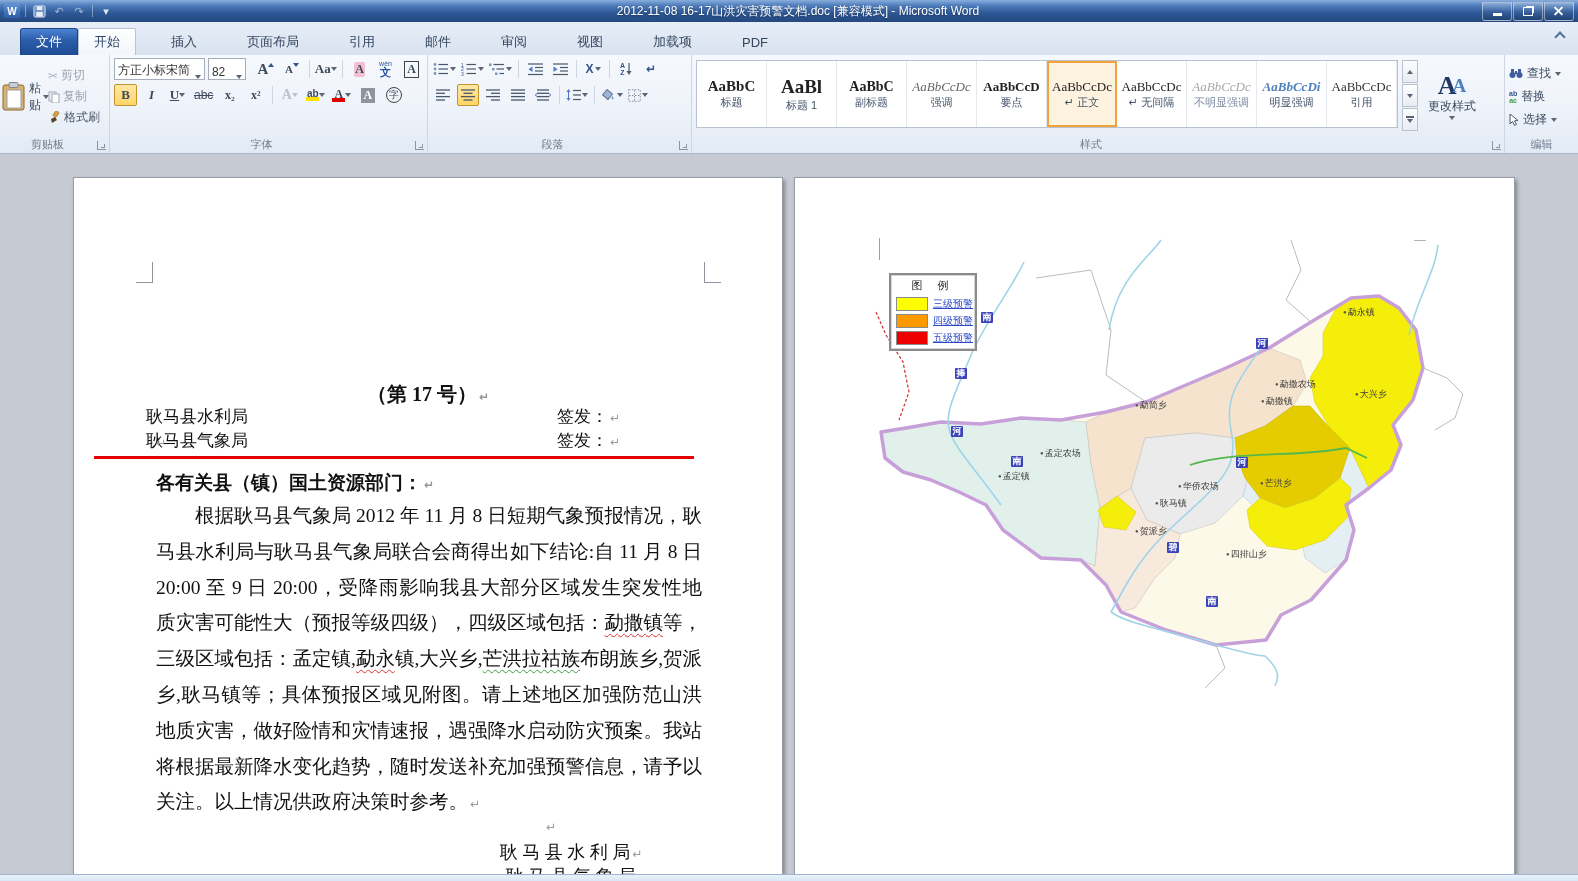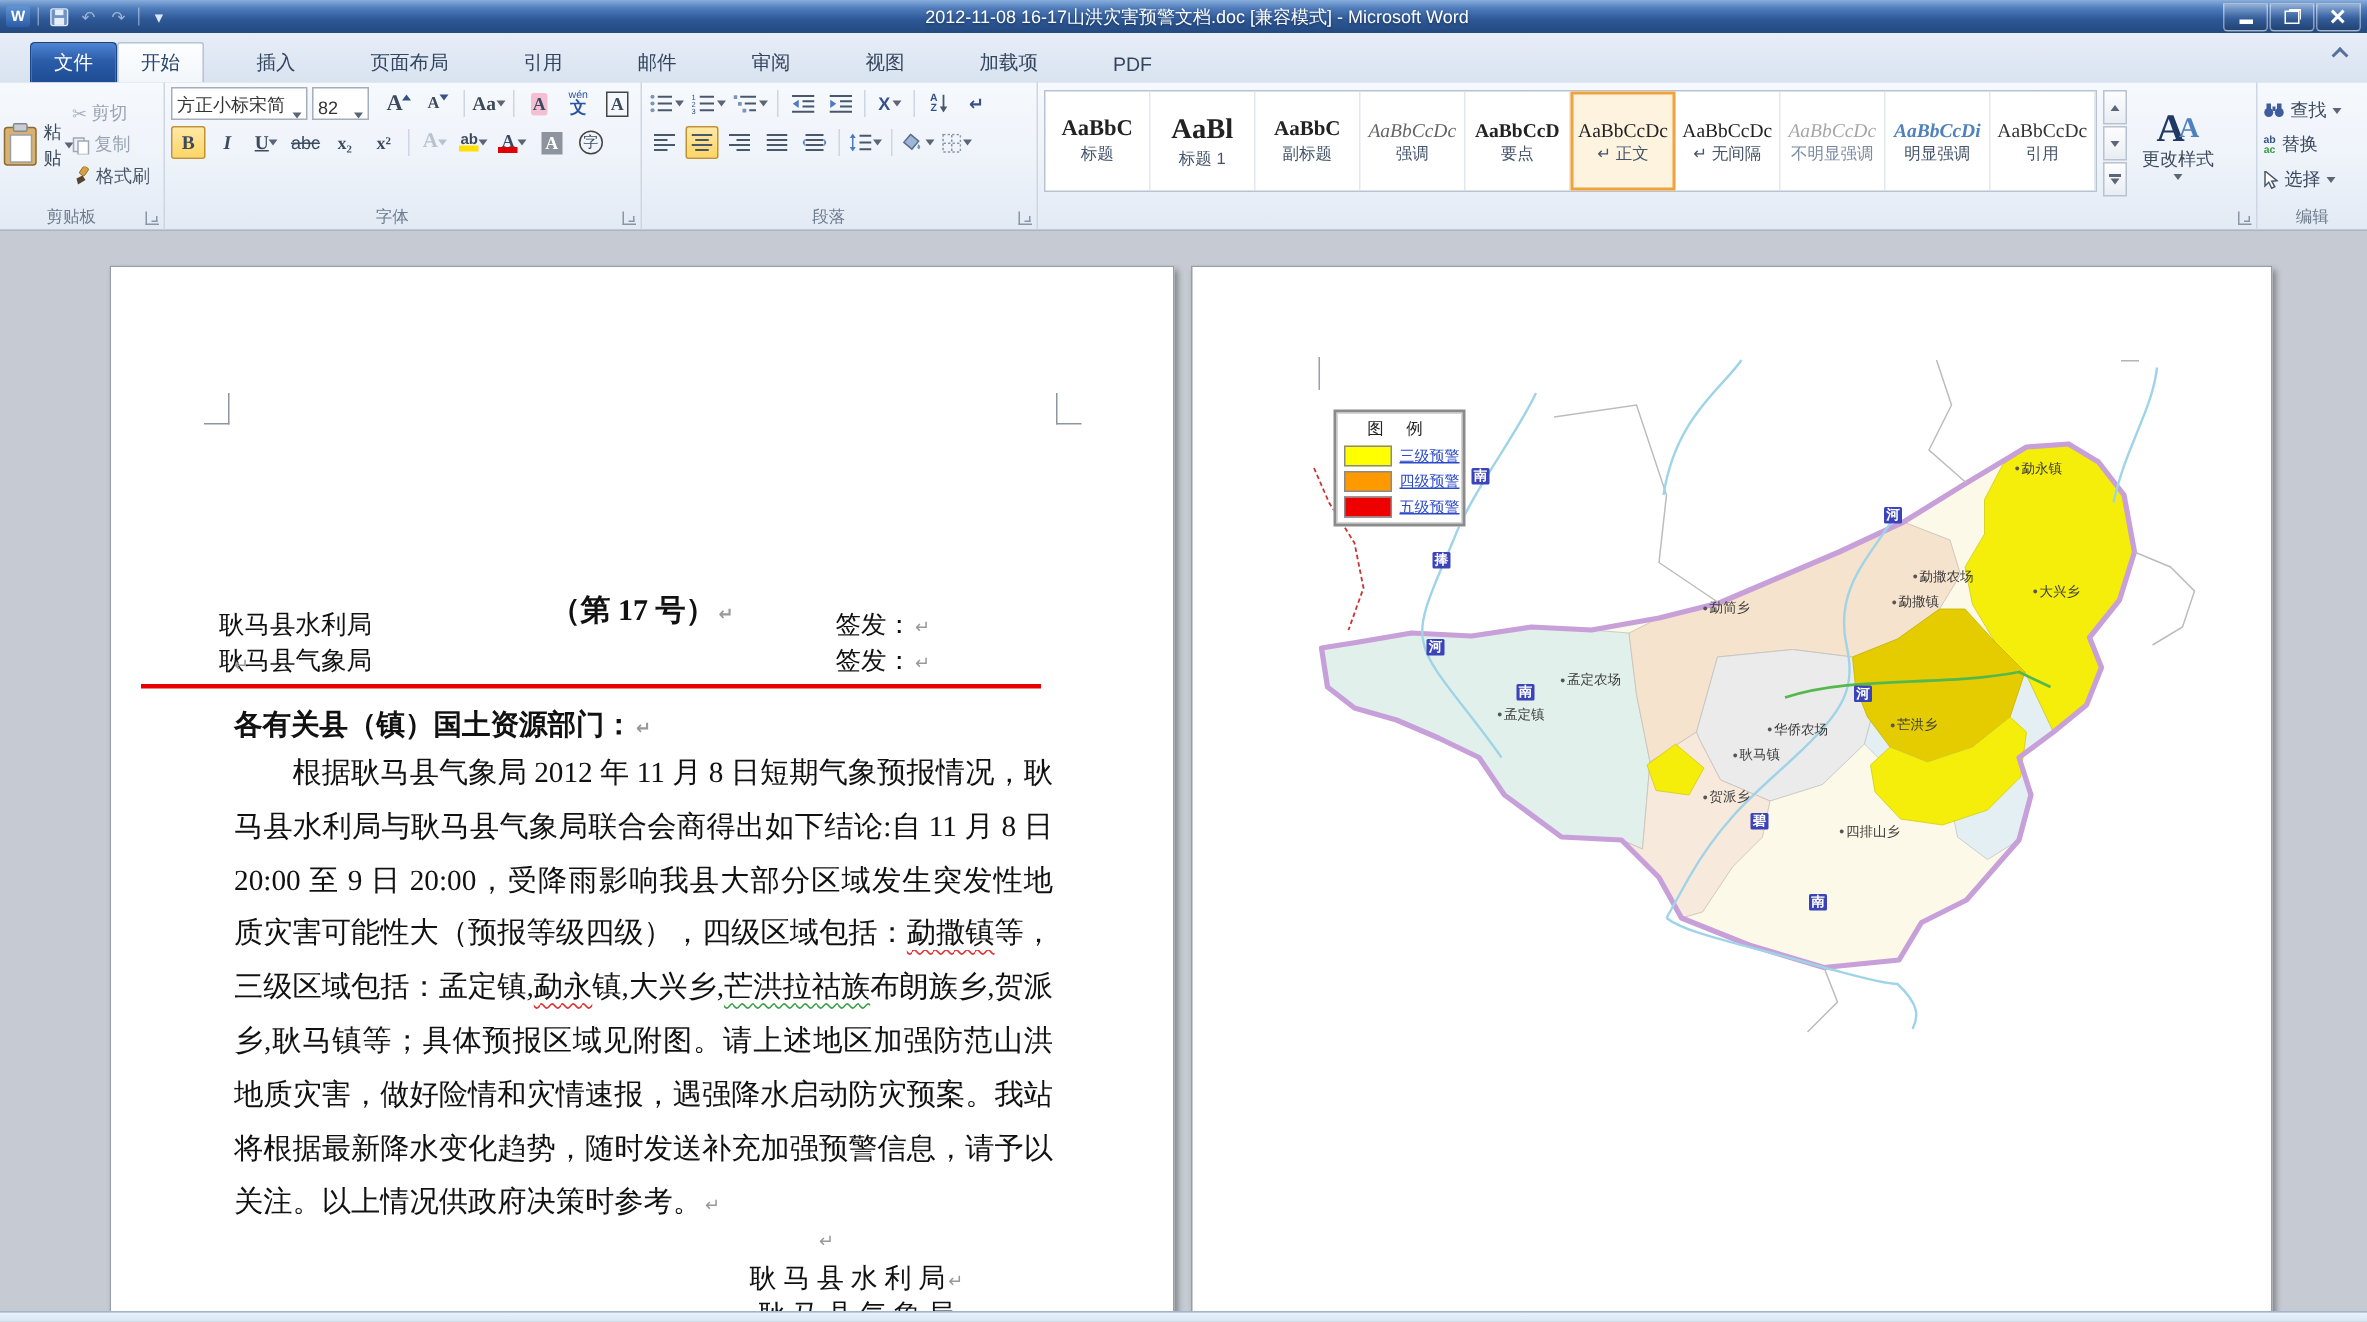--- a/index.html
+++ b/index.html
@@ -92,21 +92,21 @@
   
   .docarea{position:absolute;left:0;top:154px;width:1578px;height:720px;background:#c6cbd3;overflow:hidden;}
   .page{position:absolute;top:23px;width:708px;height:730px;background:#fff;
     border:1px solid #979ca6;box-shadow:2px 3px 4px rgba(0,0,0,.35);}
   .page1{left:73px;} .page2{left:794px;width:719px;}
   .cmark{position:absolute;width:16px;height:20px;}
   .cmark.l{border-right:1px solid #8f959e;border-bottom:1px solid #8f959e;}
   .cmark.r{border-left:1px solid #8f959e;border-bottom:1px solid #8f959e;}
   .serifdoc{font-family:"Liberation Serif","DejaVu Serif",serif;}
   .doctitle{position:absolute;left:0;top:112px;width:100%;text-align:center;font-size:43px;font-weight:bold;color:#e60202;letter-spacing:1px;}
-  .issueno{position:absolute;left:0;top:203px;width:100%;text-align:center;font-size:20px;font-weight:bold;color:#111;margin-top:12px;}
+  .issueno{position:absolute;left:0;top:203px;width:100%;text-align:center;font-size:20px;font-weight:bold;color:#111;}
   .orgrows{position:absolute;left:72px;top:226px;width:546px;font-size:17px;color:#111;}
   .orgrow{display:flex;justify-content:space-between;height:24px;align-items:center;}
   .orgrow .sg{padding-right:72px;}
   .pmark{color:#999;font-size:12px;margin-left:2px;font-family:"DejaVu Sans",sans-serif;}
   .redline{position:absolute;left:20px;top:278px;width:600px;height:3px;background:#e60202;}
   .lonepil{position:absolute;left:80px;top:258px;}
   .salut{position:absolute;left:82px;top:292px;font-size:19px;font-weight:bold;color:#111;}
   .bodytext{position:absolute;left:82px;top:320px;width:546px;font-size:19.5px;line-height:35.8px;
     text-align:justify;color:#111;text-indent:39px;}
   .sp-red{text-decoration:underline wavy #e03030 1px;text-underline-offset:4px;}
@@ -545,20 +545,21 @@
         </div>
     </div>
     <div class="bigbtn">
       <span style="display:flex;align-items:flex-end;">
           <span class="aa1">A</span>
           <span class="aa2">A</span>
         </span>
       <span>更改样式</span>
         <span class="tri"></span>
     </div>
+    <div class="glabel">样式</div>
     <div class="launcher">
         <i></i>
       </div>
   </div>
 
   <div class="rgroup g-edit">
     <div class="ebtn">
       <span class="ic">
           <svg width="14" height="11" viewBox="0 0 14 11">
             <circle cx="3.5" cy="7" r="3" fill="#3f5d9e"></circle>

